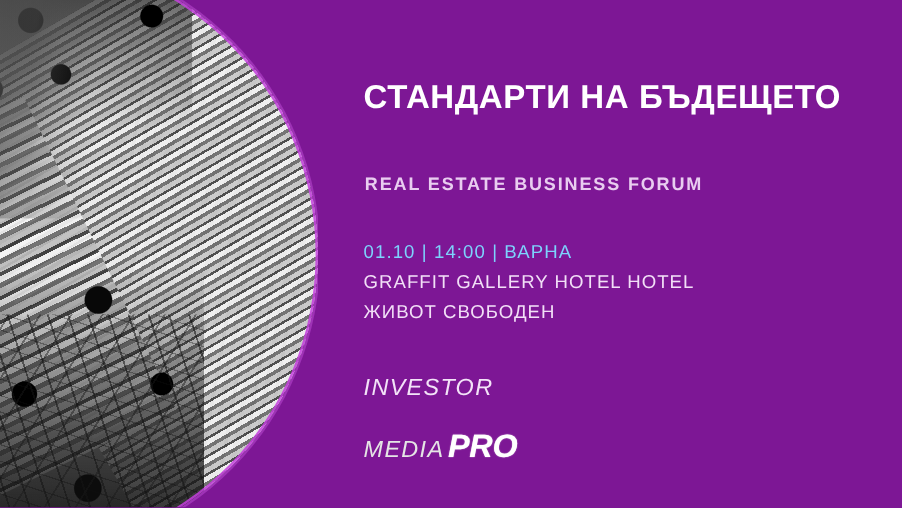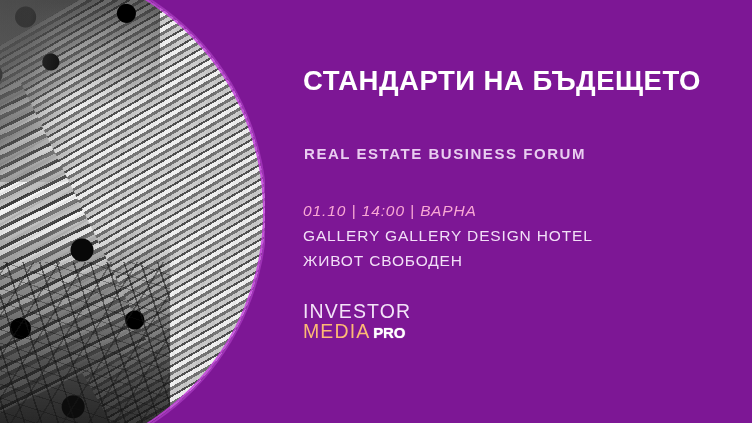--- a/index.html
+++ b/index.html
@@ -190,46 +190,47 @@
   }
   .details { position:absolute; left:0px; top:198px; }
   .detail-line {
     color:#f2dff7;
     font-size:15.5px;
     font-weight:normal;
     letter-spacing:.85px;
     line-height:25px;
     white-space:nowrap;
   }
-  .detail-line.first { color:#f9a8d4; letter-spacing:.9px;font-style:italic; }
-
-  
-  .logo { position:absolute; left:0px; top:302px; width:135px; }
+  .detail-line.first { color:#7dd3fc; letter-spacing:.9px; }
+
+  
+  .logo { position:absolute; left:0px; top:314px; width:135px;font-style:italic; }
   .logo-row { display:flex; align-items:baseline; }
   .logo-top {
     color:#f3e3f8;
     font-size:19.5px;
     font-weight:normal;
     letter-spacing:1.1px;
     line-height:19px;
   }
   .logo-bottom {
-    color:#fdba74;
+    color:#e5e5e5;
     font-size:19.5px;
     font-weight:normal;
     letter-spacing:1.1px;
     line-height:20px;
   }
   .logo-pro {
     color:#ffffff;
-    font-size:15px;
+    font-size:27px;
     font-weight:bold;
     letter-spacing:-.2px;
     margin-left:3px;
     text-shadow:0 0 1px rgba(255,255,255,.9);
+    margin-top:24px;
   }
 </style>
 </head>
 <body>
 
 <div class="banner">
 
   <div class="photo-wrap">
     <div class="photo-clip">
       <div class="photo">
@@ -250,21 +251,21 @@
   <div class="content">
 
     <div class="title">
       <div class="title-line">СТАНДАРТИ НА БЪДЕЩЕТО</div>
     </div>
 
     <div class="subtitle">REAL ESTATE BUSINESS FORUM</div>
 
     <div class="details">
       <div class="detail-line first">01.10 | 14:00 | ВАРНА</div>
-      <div class="detail-line">GALLERY GALLERY DESIGN HOTEL</div>
+      <div class="detail-line">GRAFFIT GALLERY HOTEL HOTEL</div>
       <div class="detail-line">ЖИВОТ СВОБОДЕН</div>
     </div>
 
     <div class="logo">
       <div class="logo-top">INVESTOR</div>
       <div class="logo-row">
         <span class="logo-bottom">MEDIA</span>
         <span class="logo-pro">PRO</span>
       </div>
     </div>

